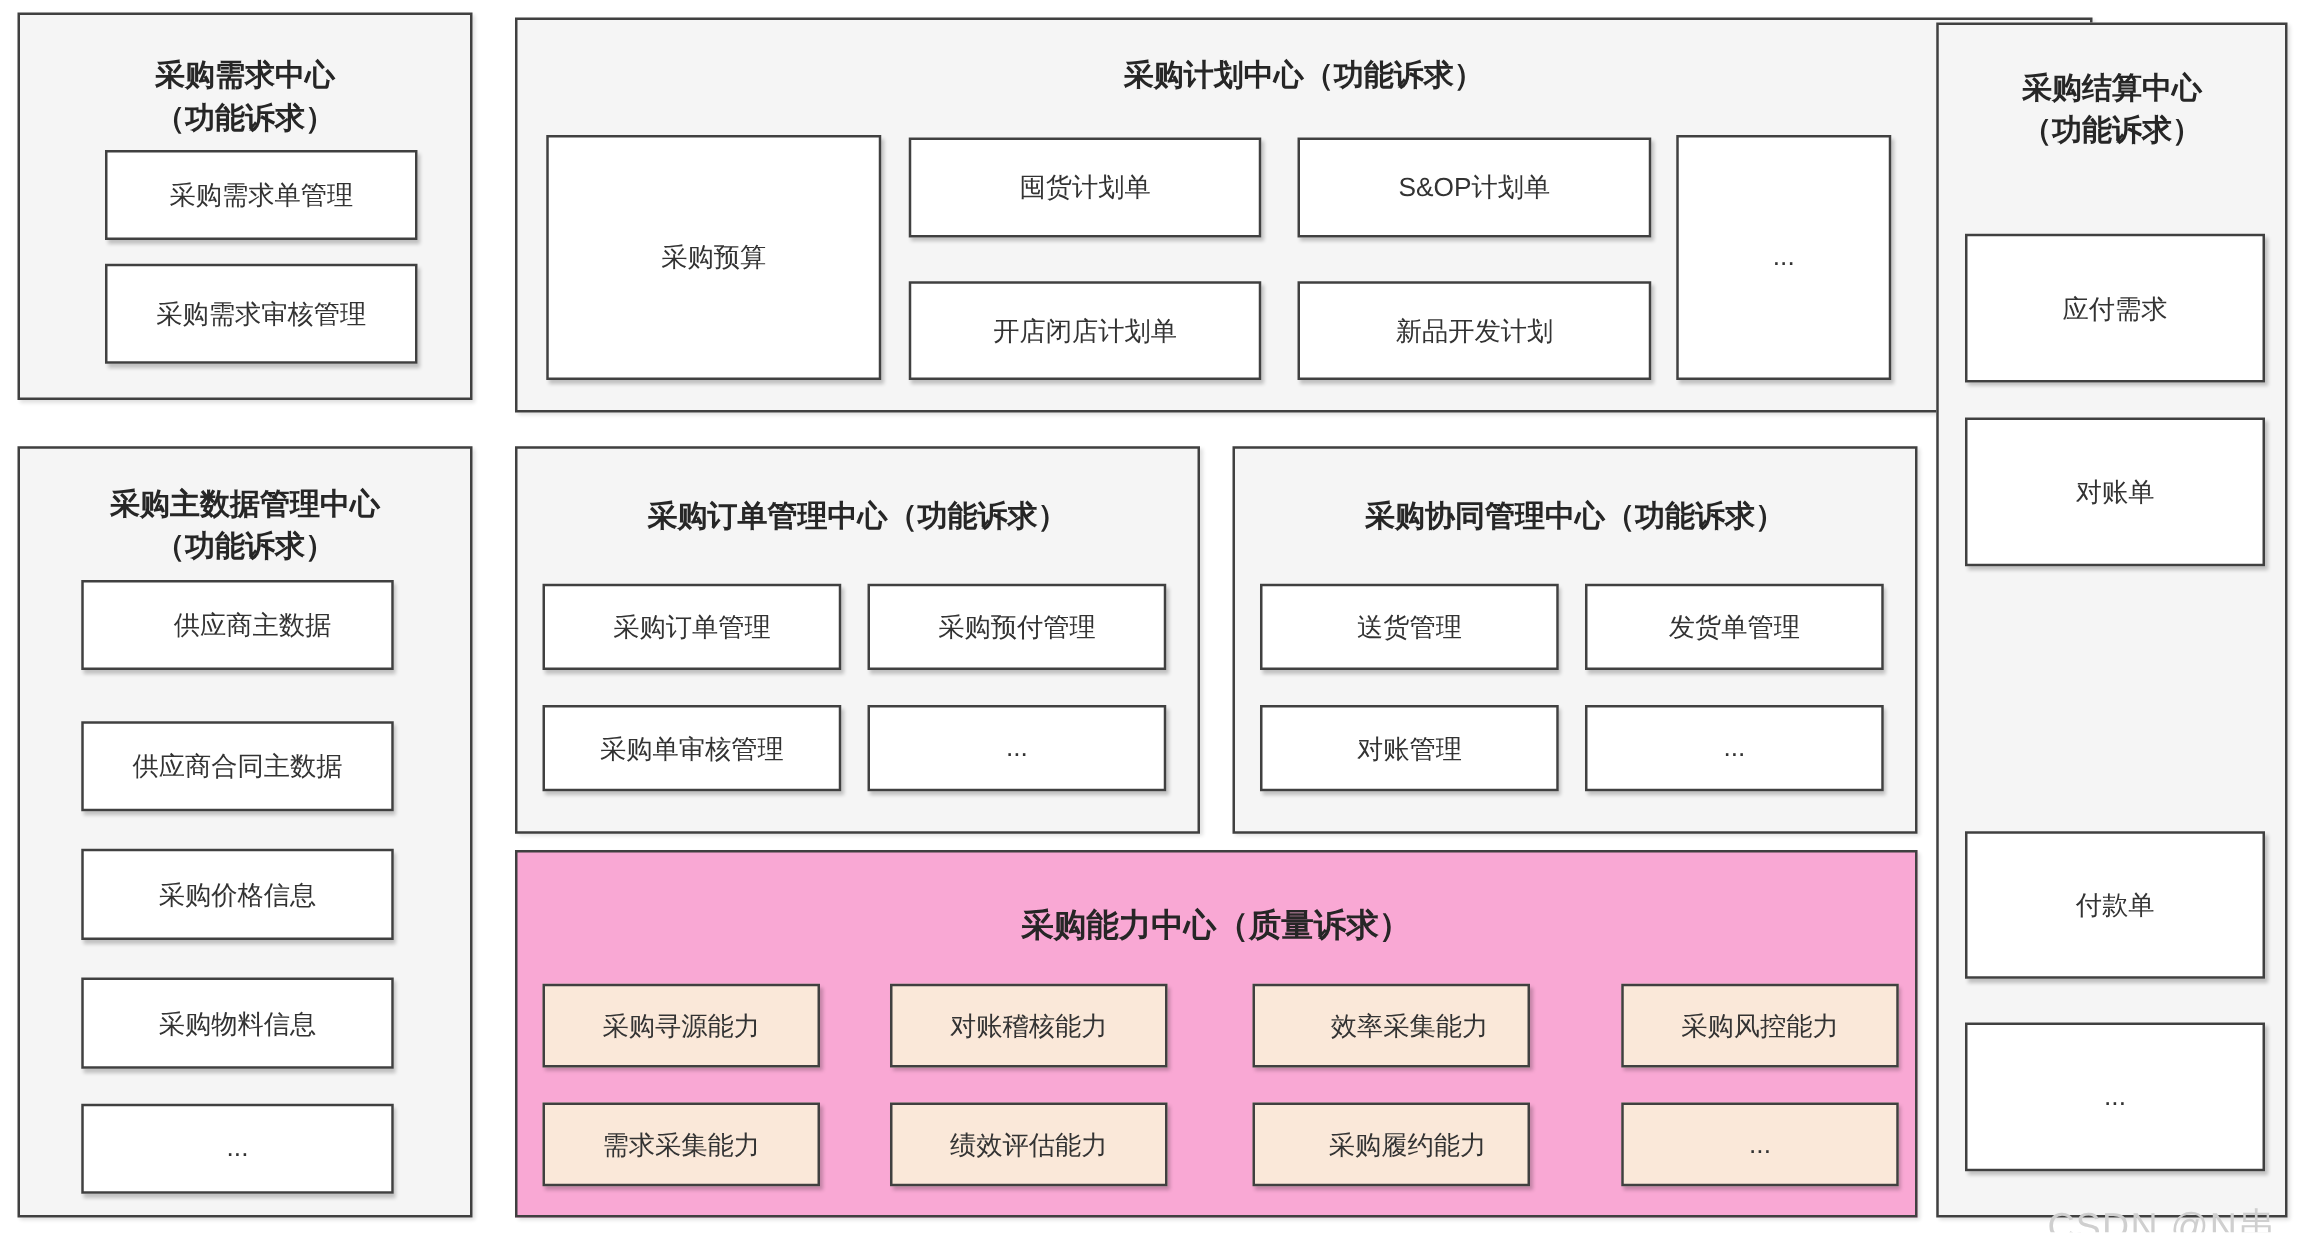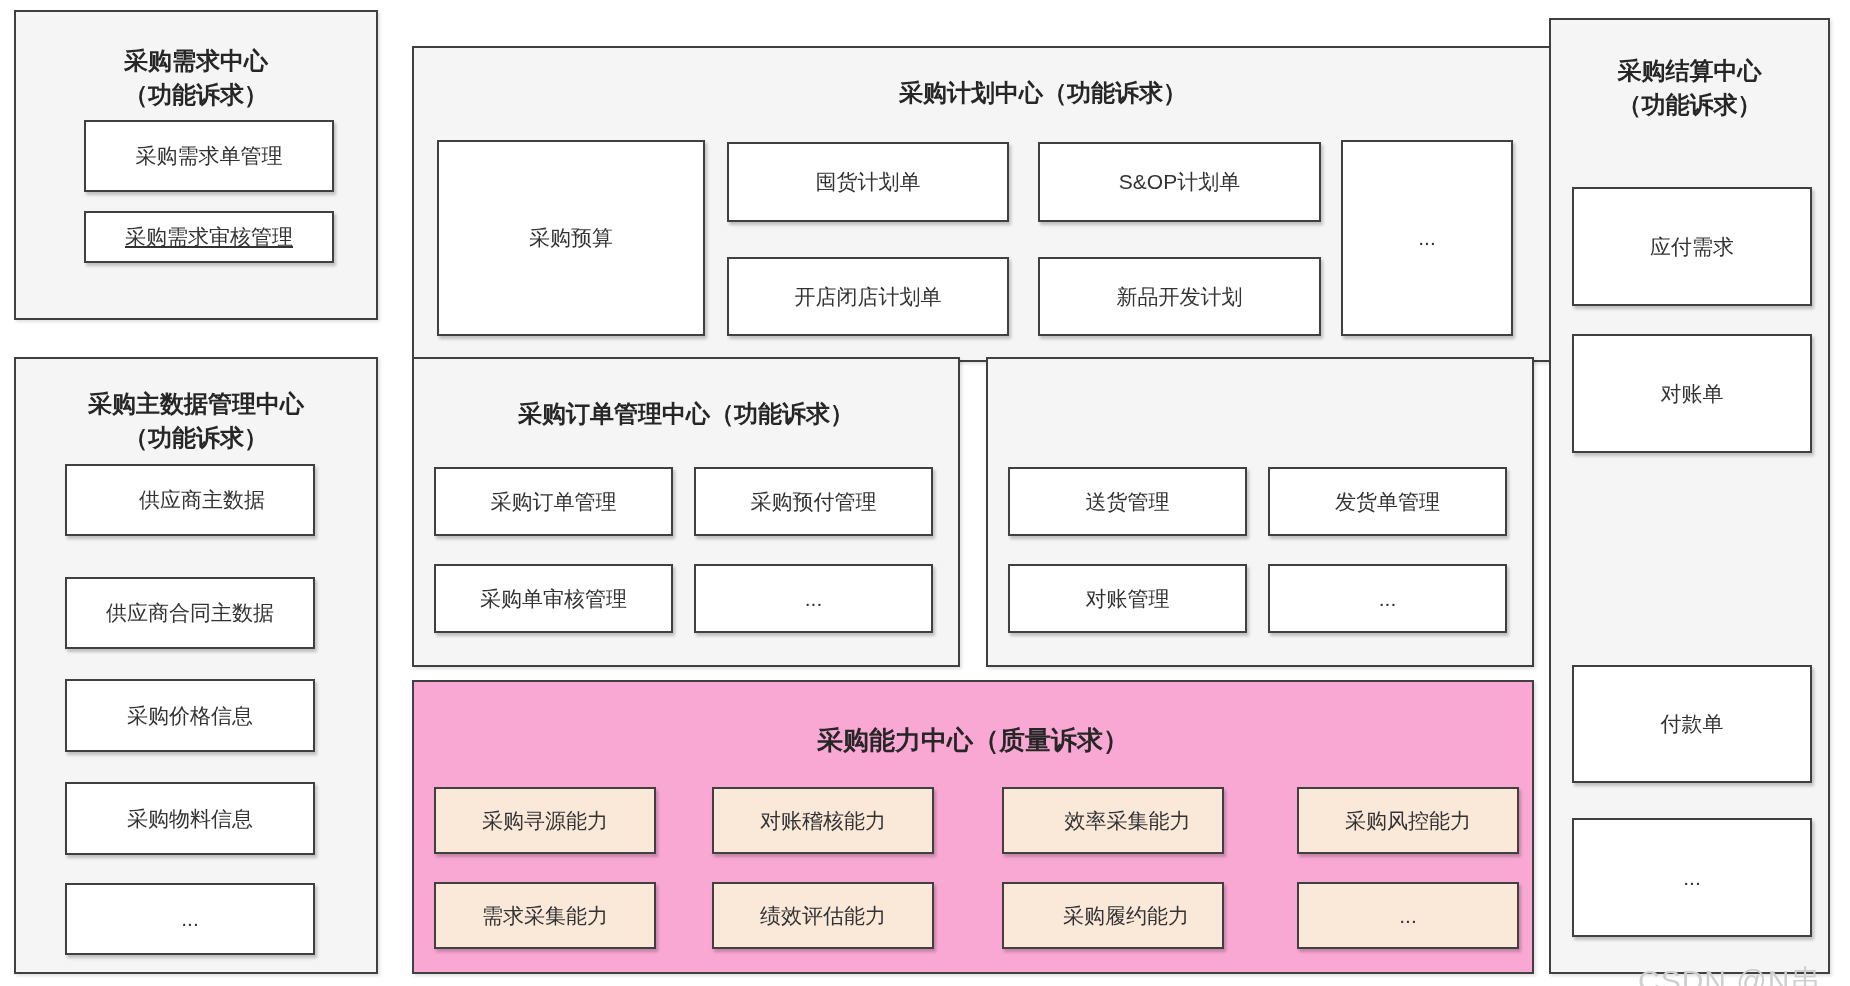--- a/index.html
+++ b/index.html
@@ -47,24 +47,24 @@
     color:#cfcfcf;
     letter-spacing:1px;
     white-space:nowrap;
     margin-left:20px;
   }
 
   
   #panel-demand{left:14px;top:10px;width:364px;height:310px;}
   #panel-demand .panel-title{top:32px;}
   #b-demand-0{left:68px;top:108px;width:250px;height:72px;}
-  #b-demand-1{left:68px;top:199px;width:250px;height:52px;text-decoration:underline;}
+  #b-demand-1{left:68px;top:199px;width:250px;height:80px;}
 
   
-  #panel-plan{left:412px;top:14px;width:1262px;height:316px;margin-top:32px;}
+  #panel-plan{left:412px;top:14px;width:1262px;height:316px;}
   #panel-plan .panel-title{top:28px;}
   #b-plan-budget{left:23px;top:92px;width:268px;height:196px;}
   #b-plan-0{left:313px;top:94px;width:282px;height:80px;}
   #b-plan-1{left:624px;top:94px;width:283px;height:80px;}
   #b-plan-2{left:313px;top:209px;width:282px;height:79px;}
   #b-plan-3{left:624px;top:209px;width:283px;height:79px;}
   #b-plan-more{left:927px;top:92px;width:172px;height:196px;}
 
   
   #panel-settle{left:1549px;top:18px;width:281px;height:956px;}
@@ -161,20 +161,21 @@
 
   <section class="panel" id="panel-order">
     <div class="panel-title">采购订单管理中心（功能诉求）</div>
     <div class="box" id="b-order-0">采购订单管理</div>
     <div class="box" id="b-order-1">采购预付管理</div>
     <div class="box" id="b-order-2">采购单审核管理</div>
     <div class="box" id="b-order-3">...</div>
   </section>
 
   <section class="panel" id="panel-collab">
+    <div class="panel-title">采购协同管理中心（功能诉求）</div>
     <div class="box" id="b-collab-0">送货管理</div>
     <div class="box" id="b-collab-1">发货单管理</div>
     <div class="box" id="b-collab-2">对账管理</div>
     <div class="box" id="b-collab-3">...</div>
   </section>
 
   <section class="panel" id="panel-capability">
     <div class="panel-title">采购能力中心（质量诉求）</div>
     <div class="box" id="b-cap-0">采购寻源能力</div>
     <div class="box" id="b-cap-1">对账稽核能力</div>

